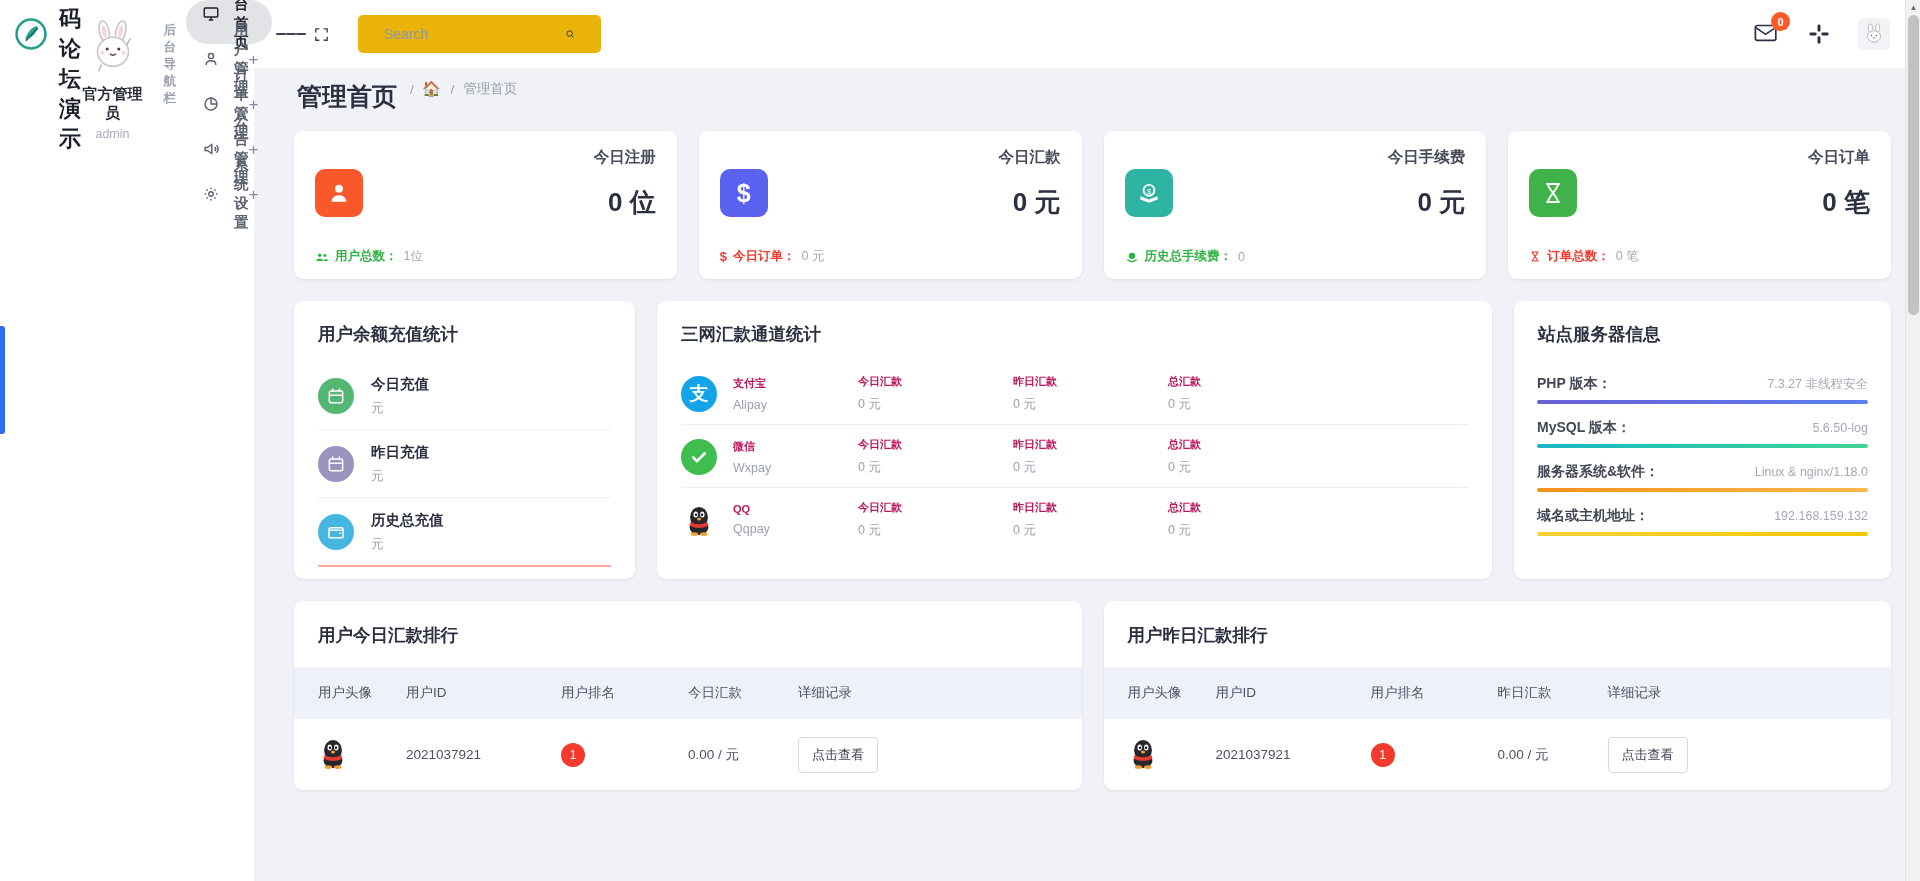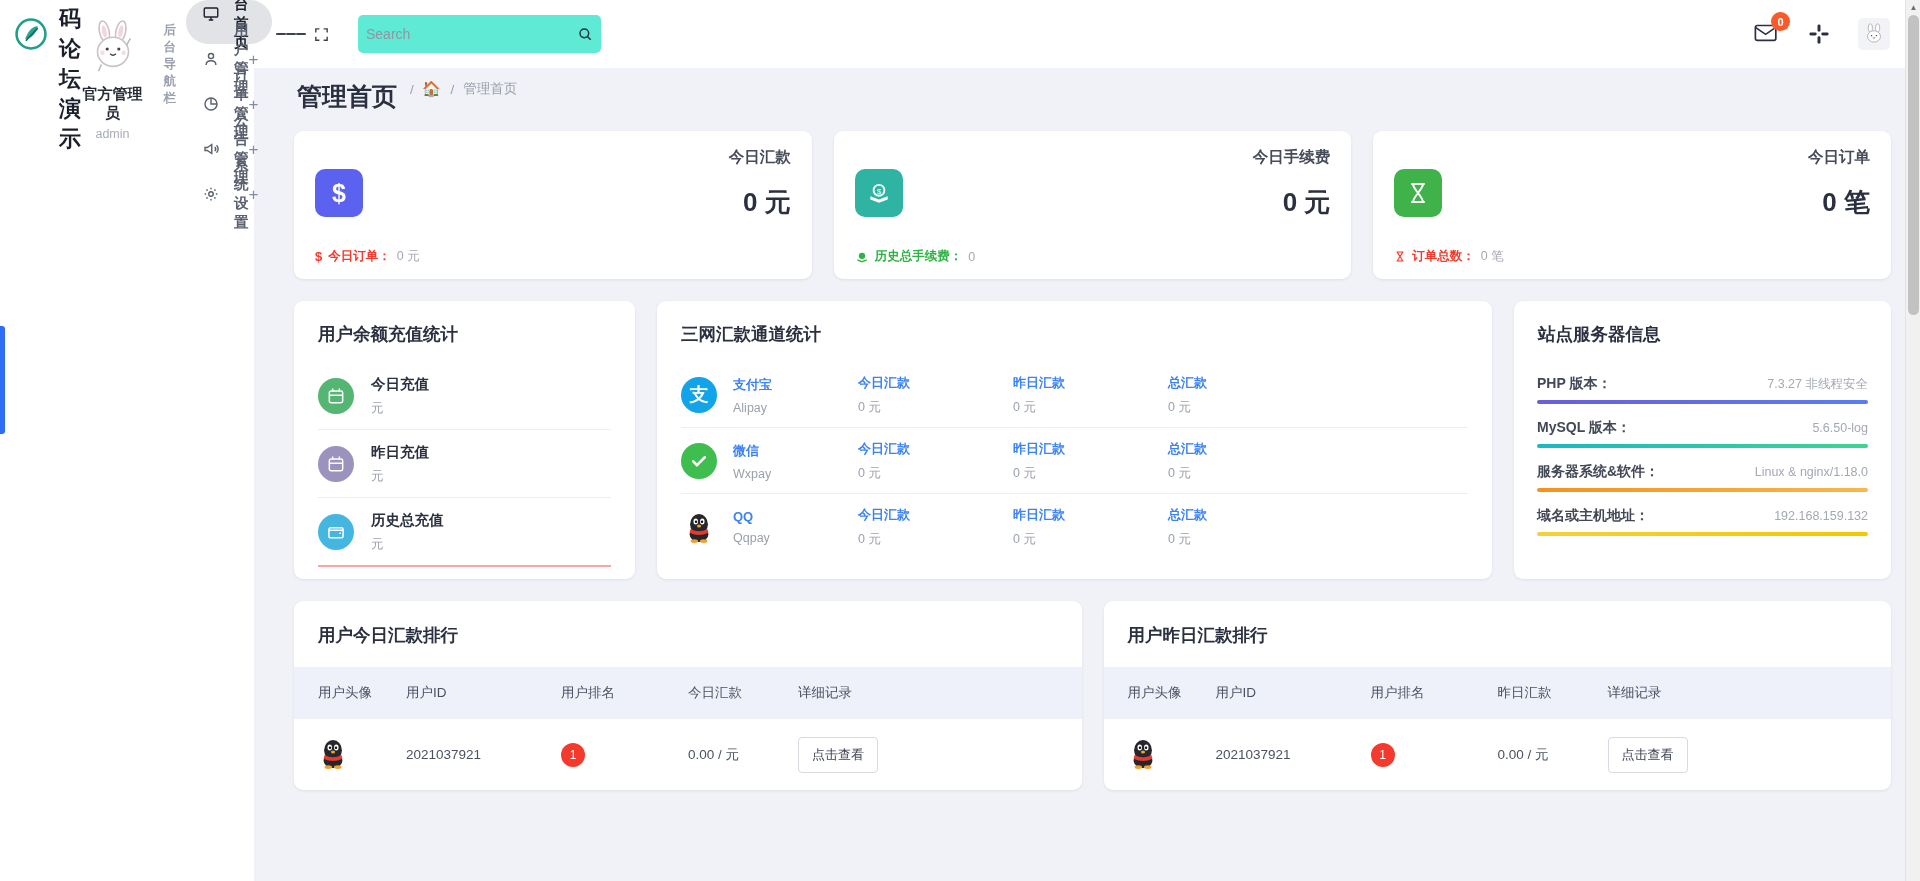--- a/index.html
+++ b/index.html
@@ -64,22 +64,22 @@
     padding: 0 30px 0 22px; flex: none;
   }
   .ico-btn {
     width: 30px; height: 30px; display: flex; align-items: center; justify-content: center;
     cursor: pointer; color: #3d4250; flex: none;
   }
   .hamburger span {
     display: block; width: 19px; height: 2px; background: #3d4250; margin: 3px 0; border-radius: 1px;
   }
   .search-box {
-    margin-left: 22px; width: 243px; height: 38px; background: #5eead4;
-    border-radius: 5px; display: flex; align-items: center; padding: 0 8px;
+    margin-left: 22px; width: 243px; height: 38px; background: #eab308;
+    border-radius: 5px; display: flex; align-items: center; padding: 0 26px;
   }
   .search-input {
     flex: 1; border: none; background: transparent; outline: none;
     font-size: 14px; color: #4a505d; font-family: inherit;
   }
   .search-input::placeholder { color: #9096a3; }
   .topbar-right { margin-left: auto; display: flex; align-items: center; gap: 24px; }
   .mail-wrap { position: relative; cursor: pointer; }
   .badge {
     position: absolute; top: -9px; right: -10px; min-width: 19px; height: 19px;
@@ -149,21 +149,21 @@
   .bal-name { font-size: 14.5px; font-weight: bold; color: #2b3040; }
   .bal-unit { font-size: 12.5px; color: #9aa0ad; margin-top: 6px; }
 
   .chan-panel { flex: 1; height: 278px; }
   .chan-list { padding: 0 24px; margin-top: 16px; }
   .chan-row { display: flex; align-items: center; padding: 12px 0 11px 0; border-bottom: 1px solid #eceef3; }
   .chan-ico { width: 36px; height: 36px; border-radius: 50%; flex: none; margin-right: 16px;
               display:flex; align-items:center; justify-content:center; overflow:hidden; }
   .chan-cell { width: 155px; flex: none; }
   .chan-cell.first { width: 125px; }
-  .chan-k { font-size: 13px; font-weight: bold; color: #3b82f6; }
+  .chan-k { font-size: 11px; font-weight: bold; color: #be185d; }
   .chan-v { font-size: 12.5px; color: #9aa0ad; margin-top: 7px; }
 
   .srv-panel { width: 377px; flex: none; height: 278px; }
   .srv-list { padding: 14px 23px 0 23px; }
   .srv-item { margin-top: 15px; }
   .srv-line { display: flex; align-items: baseline; }
   .srv-k { font-size: 14px; font-weight: bold; color: #434856; }
   .srv-v { margin-left: auto; font-size: 12.5px; color: #a3a8b4; }
   .srv-bar { height: 4px; border-radius: 2px; margin-top: 7px; }
 
@@ -346,20 +346,43 @@
         <div class="crumbs">
           <span>/</span>
           <span class="home-ico">🏠</span>
           <span>/</span>
           <span class="crumb-link">管理首页</span>
         </div>
       </div>
 
       <div class="row">
 
+        <div class="card stat">
+          <div class="stat-top">
+            <div class="stat-icon" style="background:#f9582a">
+              <svg width="26" height="26" viewBox="0 0 24 24" fill="#fff">
+                  <circle cx="12" cy="8" r="3.6"></circle>
+                  <path d="M5.2 20c0-3.8 3-6 6.8-6s6.8 2.2 6.8 6z"></path>
+                </svg>
+            </div>
+            <div class="stat-right">
+              <div class="stat-label">今日注册</div>
+              <div class="stat-value">0 位</div>
+            </div>
+          </div>
+          <div class="stat-foot">
+            <svg width="14" height="14" viewBox="0 0 24 24" fill="#2fb344">
+              <circle cx="8" cy="9" r="3"></circle>
+                <circle cx="17" cy="9.5" r="2.5"></circle>
+                <path d="M2 19c0-3 2.7-4.6 6-4.6s6 1.6 6 4.6zM15 19c0-2.4 1.5-3.6 4-3.6 1.8 0 3 .9 3 3.6z"></path>
+            </svg>
+            <span class="lbl" style="color:#2fb344">用户总数：</span>
+            <span class="val">1位</span>
+          </div>
+        </div>
 
         <div class="card stat">
           <div class="stat-top">
             <div class="stat-icon" style="background:#5c62f0">
               <span style="font-size:25px;font-weight:bold;">$</span>
             </div>
             <div class="stat-right">
               <div class="stat-label">今日汇款</div>
               <div class="stat-value">0 元</div>
             </div>

